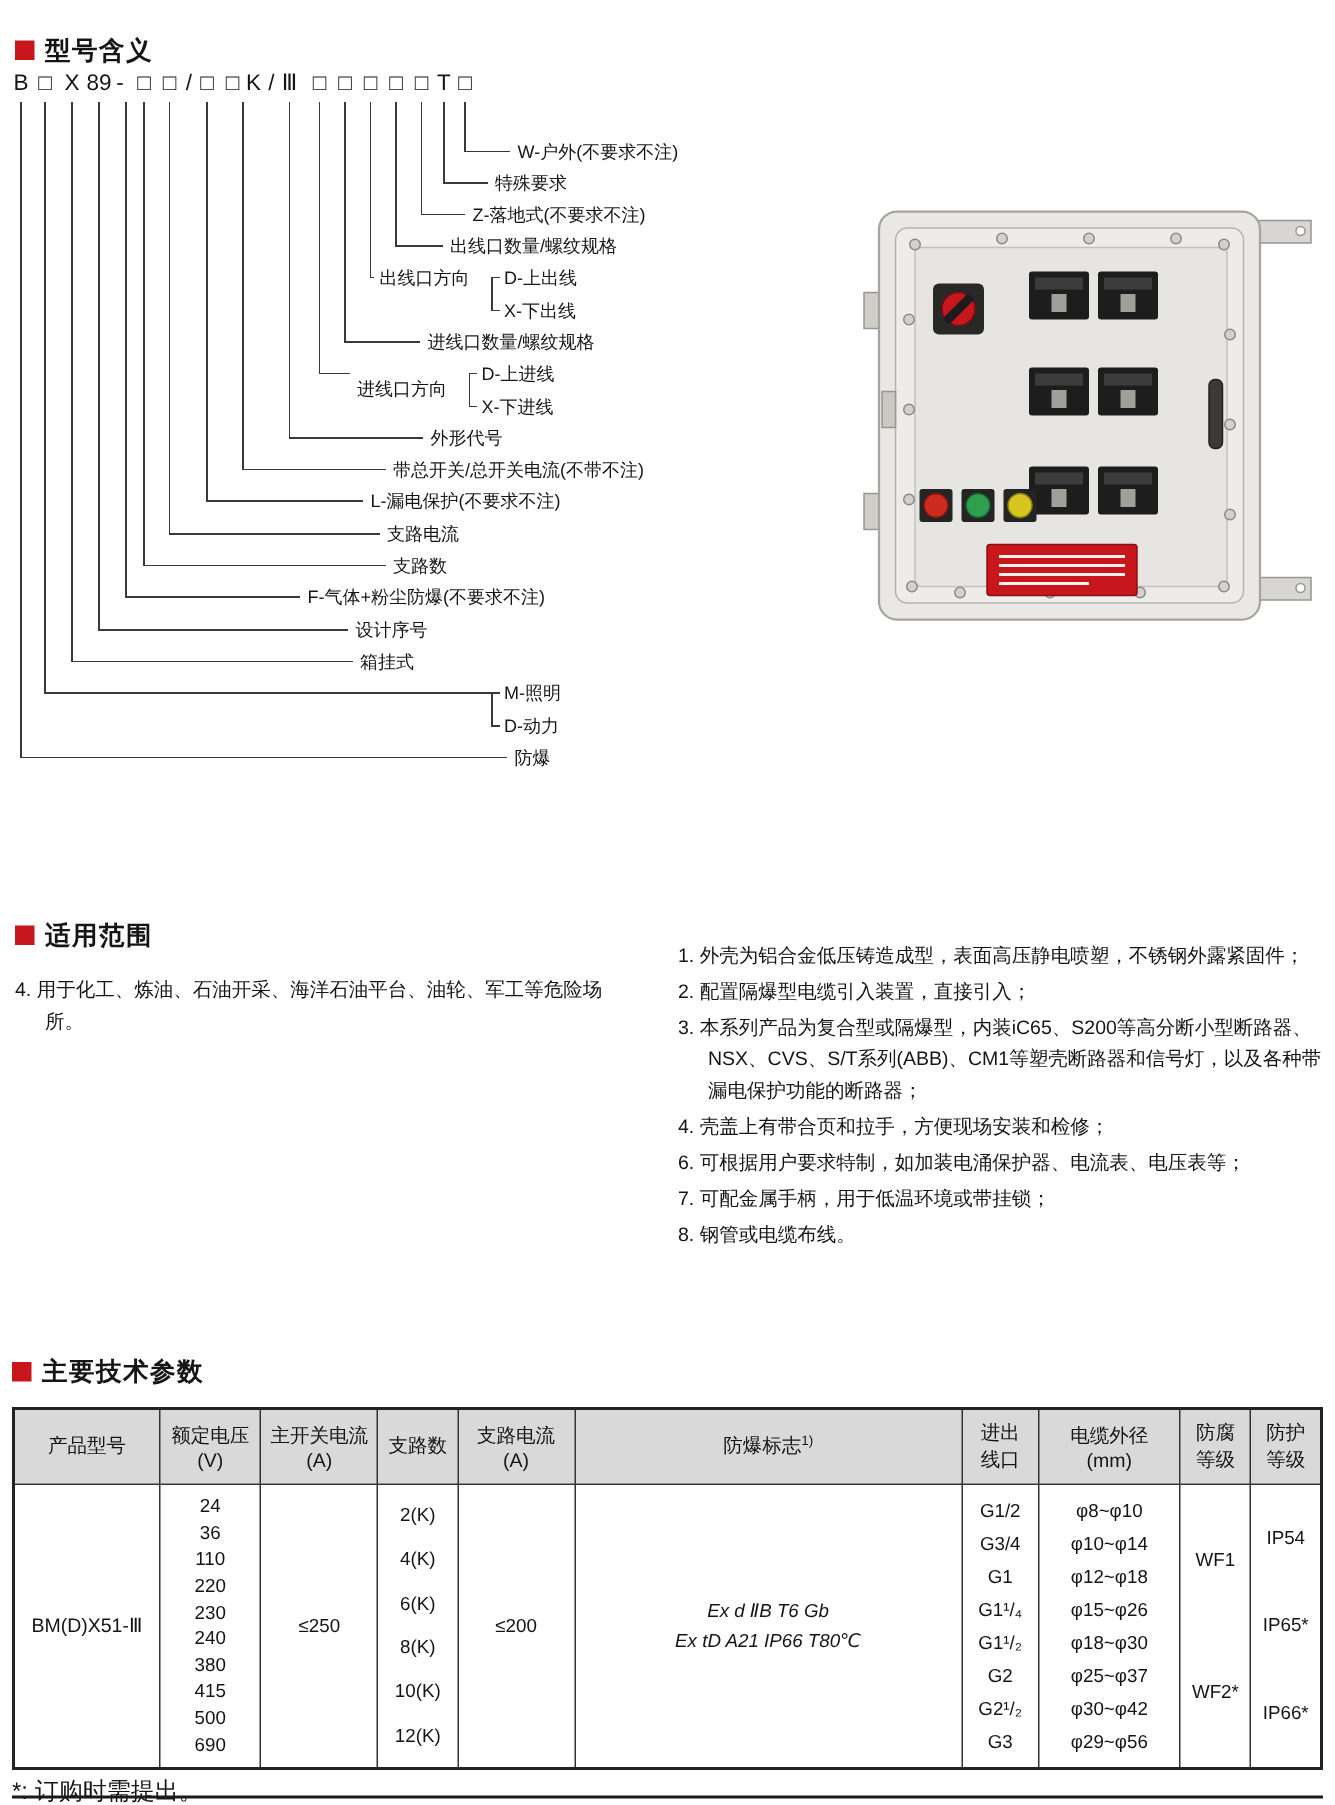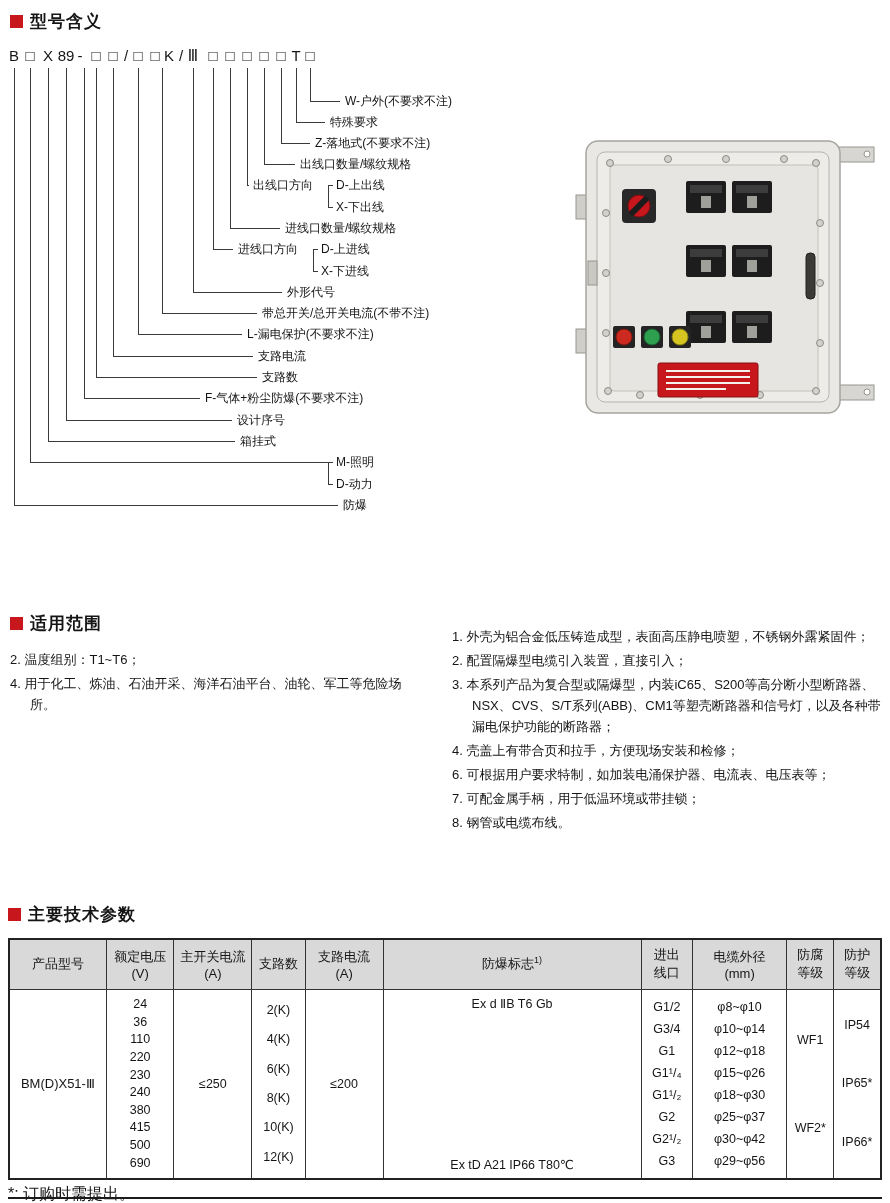--- a/index.html
+++ b/index.html
@@ -13,42 +13,42 @@
   html,body{background:#fff;}
   body{
     width:890px;height:1203px;position:relative;overflow:hidden;
     font-family:"Liberation Sans","DejaVu Sans",sans-serif;color:#151515;
   }
   .sec-header{display:flex;align-items:center;gap:7px;font-size:17px;font-weight:bold;letter-spacing:1px;}
   .red-sq{width:13px;height:13px;background:var(--accent);flex:0 0 auto;}
 
   
   .sec1{position:relative;height:580px;}
-  .sec1 .sec-header{position:absolute;left:10px;top:10px;justify-content:space-between;}
+  .sec1 .sec-header{position:absolute;left:10px;top:22px;justify-content:space-between;}
   .code-token{position:absolute;top:46px;transform:translateX(-50%);font-size:15px;line-height:20px;white-space:nowrap;}
   .dlines{position:absolute;left:0;top:0;}
   .dlabel{position:absolute;font-size:12px;line-height:14px;white-space:nowrap;}
   .photo{position:absolute;left:570px;top:133px;}
 
   
   .sec2{position:absolute;top:612px;left:0;width:890px;}
   .col-scope{position:absolute;left:10px;top:0;width:414px;}
   .col-feat{position:absolute;left:452px;top:0;width:430px;}
   .num-list{margin-top:14px;font-size:13px;line-height:1.62;}
   .num-list .li{padding-left:20px;text-indent:-20px;margin-bottom:3px;}
 
   
   .sec3{position:absolute;top:903px;left:8px;width:874px;}
   table{border-collapse:collapse;table-layout:fixed;width:874px;margin-top:12px;border:2px solid #222;}
   th{background:var(--table_header_bg);border:1px solid #333;font-size:13px;font-weight:normal;
      white-space:pre-line;padding:3px 2px;text-align:center;vertical-align:middle;height:50px;}
   td{border:1px solid #333;font-size:12.5px;text-align:center;vertical-align:middle;padding:0;}
   tr.body td{height:188px;}
   .stack{display:flex;flex-direction:column;justify-content:space-around;height:188px;padding:6px 0;}
-  .stack.center{justify-content:space-between;gap:5px;}
+  .stack.center{justify-content:center;gap:5px;font-style:italic;}
   .model-cell{font-size:13px;}
   sup{font-size:9px;}
   .footnote{margin-top:4px;font-size:16px;}
   .bottom-rule{position:absolute;left:8px;right:8px;top:1197px;border-top:2px solid #1a1a1a;}
 </style>
 </head>
 <body>
 
 <div class="sec1">
   <div class="sec-header">
@@ -103,21 +103,21 @@
   <span class="code-token" style="left:310px">□</span>
 
   <div class="dlabel" style="left:345px;top:94px">W-户外(不要求不注)</div>
   <div class="dlabel" style="left:330px;top:115px">特殊要求</div>
   <div class="dlabel" style="left:315px;top:136px">Z-落地式(不要求不注)</div>
   <div class="dlabel" style="left:300px;top:157px">出线口数量/螺纹规格</div>
   <div class="dlabel" style="left:253px;top:178px">出线口方向</div>
   <div class="dlabel" style="left:336px;top:178px">D-上出线</div>
   <div class="dlabel" style="left:336px;top:200px">X-下出线</div>
   <div class="dlabel" style="left:285px;top:221px">进线口数量/螺纹规格</div>
-  <div class="dlabel" style="left:238px;top:242px">进线口方向</div>
+  <div class="dlabel" style="left:238px;top:252px">进线口方向</div>
   <div class="dlabel" style="left:321px;top:242px">D-上进线</div>
   <div class="dlabel" style="left:321px;top:264px">X-下进线</div>
   <div class="dlabel" style="left:287px;top:285px">外形代号</div>
   <div class="dlabel" style="left:262px;top:306px">带总开关/总开关电流(不带不注)</div>
   <div class="dlabel" style="left:247px;top:327px">L-漏电保护(不要求不注)</div>
   <div class="dlabel" style="left:258px;top:349px">支路电流</div>
   <div class="dlabel" style="left:262px;top:370px">支路数</div>
   <div class="dlabel" style="left:205px;top:391px">F-气体+粉尘防爆(不要求不注)</div>
   <div class="dlabel" style="left:237px;top:413px">设计序号</div>
   <div class="dlabel" style="left:240px;top:434px">箱挂式</div>
@@ -204,21 +204,20 @@
   </svg>
 </div>
 
 <div class="sec2">
   <div class="col-scope">
     <div class="sec-header">
       <span class="red-sq"></span>
       <span>适用范围</span>
     </div>
     <div class="num-list">
-        <div class="li">2. 温度组别：T1~T6；</div>
         <div class="li">4. 用于化工、炼油、石油开采、海洋石油平台、油轮、军工等危险场所。</div>
       </div>
   </div>
   <div class="col-feat">
     <div class="num-list">
         <div class="li">1. 外壳为铝合金低压铸造成型，表面高压静电喷塑，不锈钢外露紧固件；</div>
         <div class="li">2. 配置隔爆型电缆引入装置，直接引入；</div>
         <div class="li">3. 本系列产品为复合型或隔爆型，内装iC65、S200等高分断小型断路器、NSX、CVS、S/T系列(ABB)、CM1等塑壳断路器和信号灯，以及各种带漏电保护功能的断路器；</div>
         <div class="li">4. 壳盖上有带合页和拉手，方便现场安装和检修；</div>
         <div class="li">6. 可根据用户要求特制，如加装电涌保护器、电流表、电压表等；</div>

